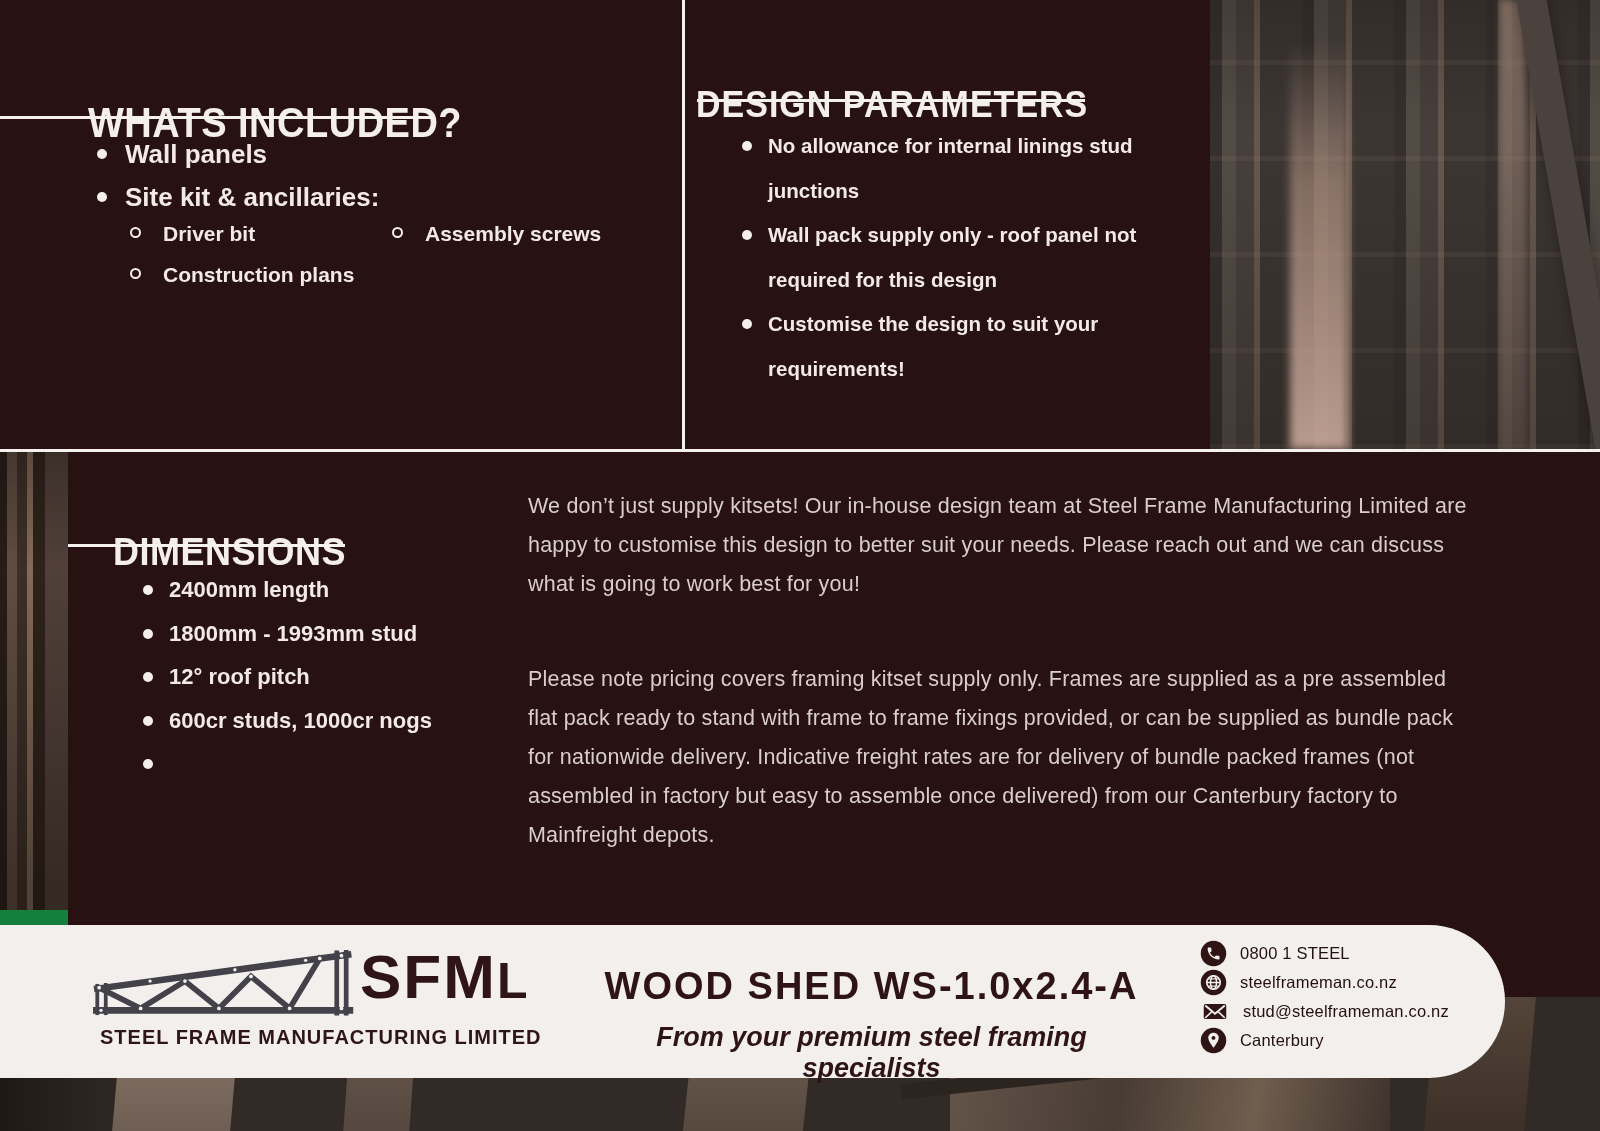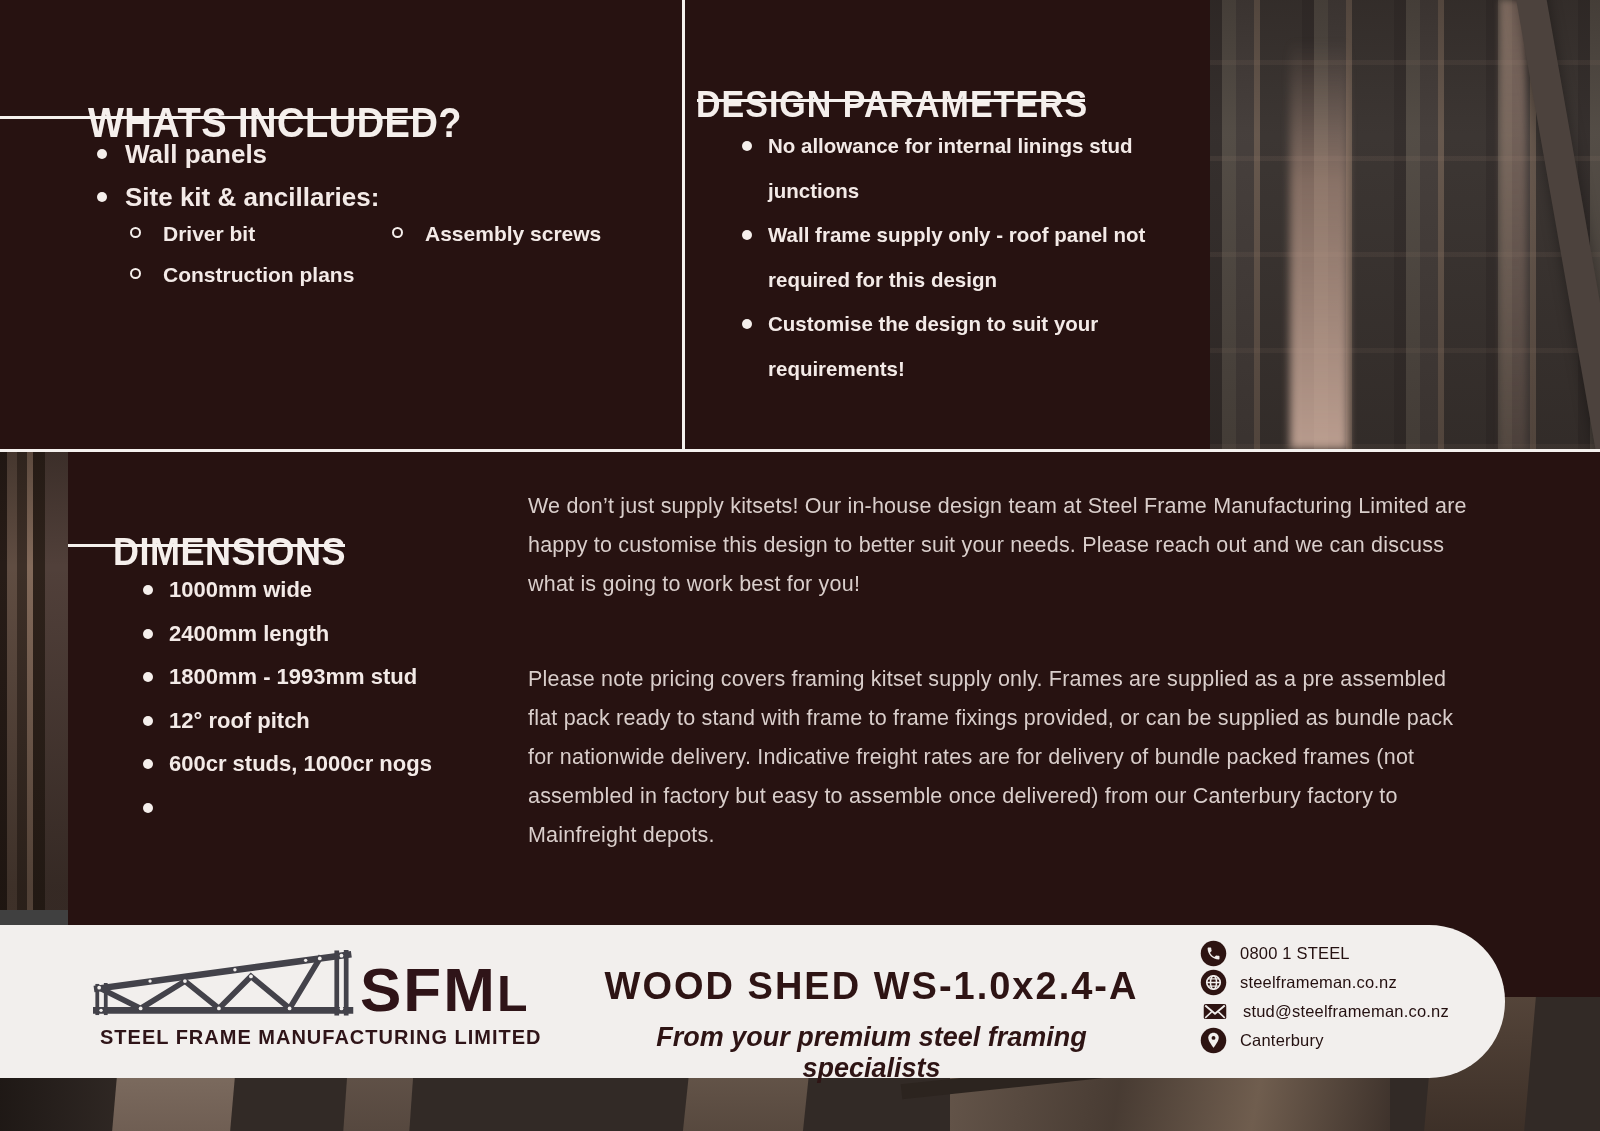--- a/index.html
+++ b/index.html
@@ -1,18 +1,18 @@
 <!DOCTYPE html>
 <html><head>
 <meta charset="utf-8">
 <style>
   html,body{margin:0;padding:0;background:#111;}
   .page{
     position:relative;width:1600px;height:1131px;overflow:hidden;
-    background:#404040;font-family:"Liberation Sans",sans-serif;
+    background:#15803d;font-family:"Liberation Sans",sans-serif;
     -webkit-font-smoothing:antialiased;
   }
   .abs{position:absolute;}
 
   
   .top-band{left:0;top:0;width:1210px;height:449px;background:#271211;}
   .mid-band{left:68px;top:452px;width:1532px;height:545px;background:#271211;}
   .vline{left:682px;top:0;width:3px;height:449px;background:#f5f1ee;}
   .hline{left:0;top:449px;width:1600px;height:3px;background:#f5f1ee;}
 
@@ -80,21 +80,21 @@
   .dim-list .dot{top:17px;}
 
   .paras{left:528px;top:487px;width:940px;color:#d9cecb;font-size:21.5px;line-height:39px;letter-spacing:.2px;}
   .paras p{margin:0;}
   .paras p + p{margin-top:56px;}
 
   
   .footer-panel{left:0;top:925px;width:1505px;height:153px;background:#f2efed;
     border-radius:0 76px 76px 0;}
   .logo{position:absolute;left:93px;top:25px;color:#2f1418;}
-  .logo-row{display:flex;align-items:flex-end;}
+  .logo-row{display:flex;}
   .sfml{font-size:62px;font-weight:bold;letter-spacing:2px;line-height:.86;margin-left:2px;}
   .sfml .small-l{font-size:50px;}
   .company{margin-top:10px;margin-left:7px;font-size:20px;font-weight:bold;letter-spacing:1px;white-space:nowrap;}
 
   .f-center{position:absolute;left:584px;top:0;width:575px;text-align:center;color:#2e1414;}
   .f-title{position:absolute;top:40px;left:0;right:0;font-size:38px;font-weight:bold;letter-spacing:2px;white-space:nowrap;}
   .f-tagline{position:absolute;top:97px;left:0;right:0;font-size:27px;font-weight:bold;font-style:italic;}
 
   .f-contacts{position:absolute;left:1200px;top:14px;}
   .c-row{display:flex;align-items:center;height:29px;gap:13px;}
@@ -136,28 +136,27 @@
   <ul class="blist wi-sublist">
     <li><span class="ring"></span><span>Driver bit</span></li>
     <li><span class="ring"></span><span>Assembly screws</span></li>
     <li><span class="ring"></span><span>Construction plans</span></li>
   </ul>
 
   <h2 class="sec-h" style="left:696px;top:60px;font-size:34px;letter-spacing:1px;">DESIGN PARAMETERS</h2>
   <div class="underline" style="left:697px;top:99px;width:388px;"></div>
   <ul class="blist dp-list">
     <li><span class="dot"></span><span>No allowance for internal linings stud junctions</span></li>
-    <li><span class="dot"></span><span>Wall frame supply only - roof panel not required for this design</span></li>
+    <li><span class="dot"></span><span>Wall pack supply only - roof panel not required for this design</span></li>
     <li><span class="dot"></span><span>Customise the design to suit your requirements!</span></li>
   </ul>
 
   <h2 class="sec-h" style="left:113px;top:506px;font-size:36px;">DIMENSIONS</h2>
   <div class="underline" style="left:68px;top:544px;width:277px;"></div>
   <ul class="blist dim-list">
-    <li><span class="dot"></span><span>1000mm wide</span></li>
     <li><span class="dot"></span><span>2400mm length</span></li>
     <li><span class="dot"></span><span>1800mm - 1993mm stud</span></li>
     <li><span class="dot"></span><span>12° roof pitch</span></li>
     <li><span class="dot"></span><span>600cr studs, 1000cr nogs</span></li>
     <li><span class="dot"></span></li>
   </ul>
 
   <div class="abs paras">
     <p>We don’t just supply kitsets! Our in-house design team at Steel Frame Manufacturing Limited are happy to customise this design to better suit your needs. Please reach out and we can discuss what is going to work best for you!</p>
     <p>Please note pricing covers framing kitset supply only. Frames are supplied as a pre assembled flat pack ready to stand with frame to frame fixings provided, or can be supplied as bundle pack for nationwide delivery. Indicative freight rates are for delivery of bundle packed frames (not assembled in factory but easy to assemble once delivered) from our Canterbury factory to Mainfreight depots.</p>

